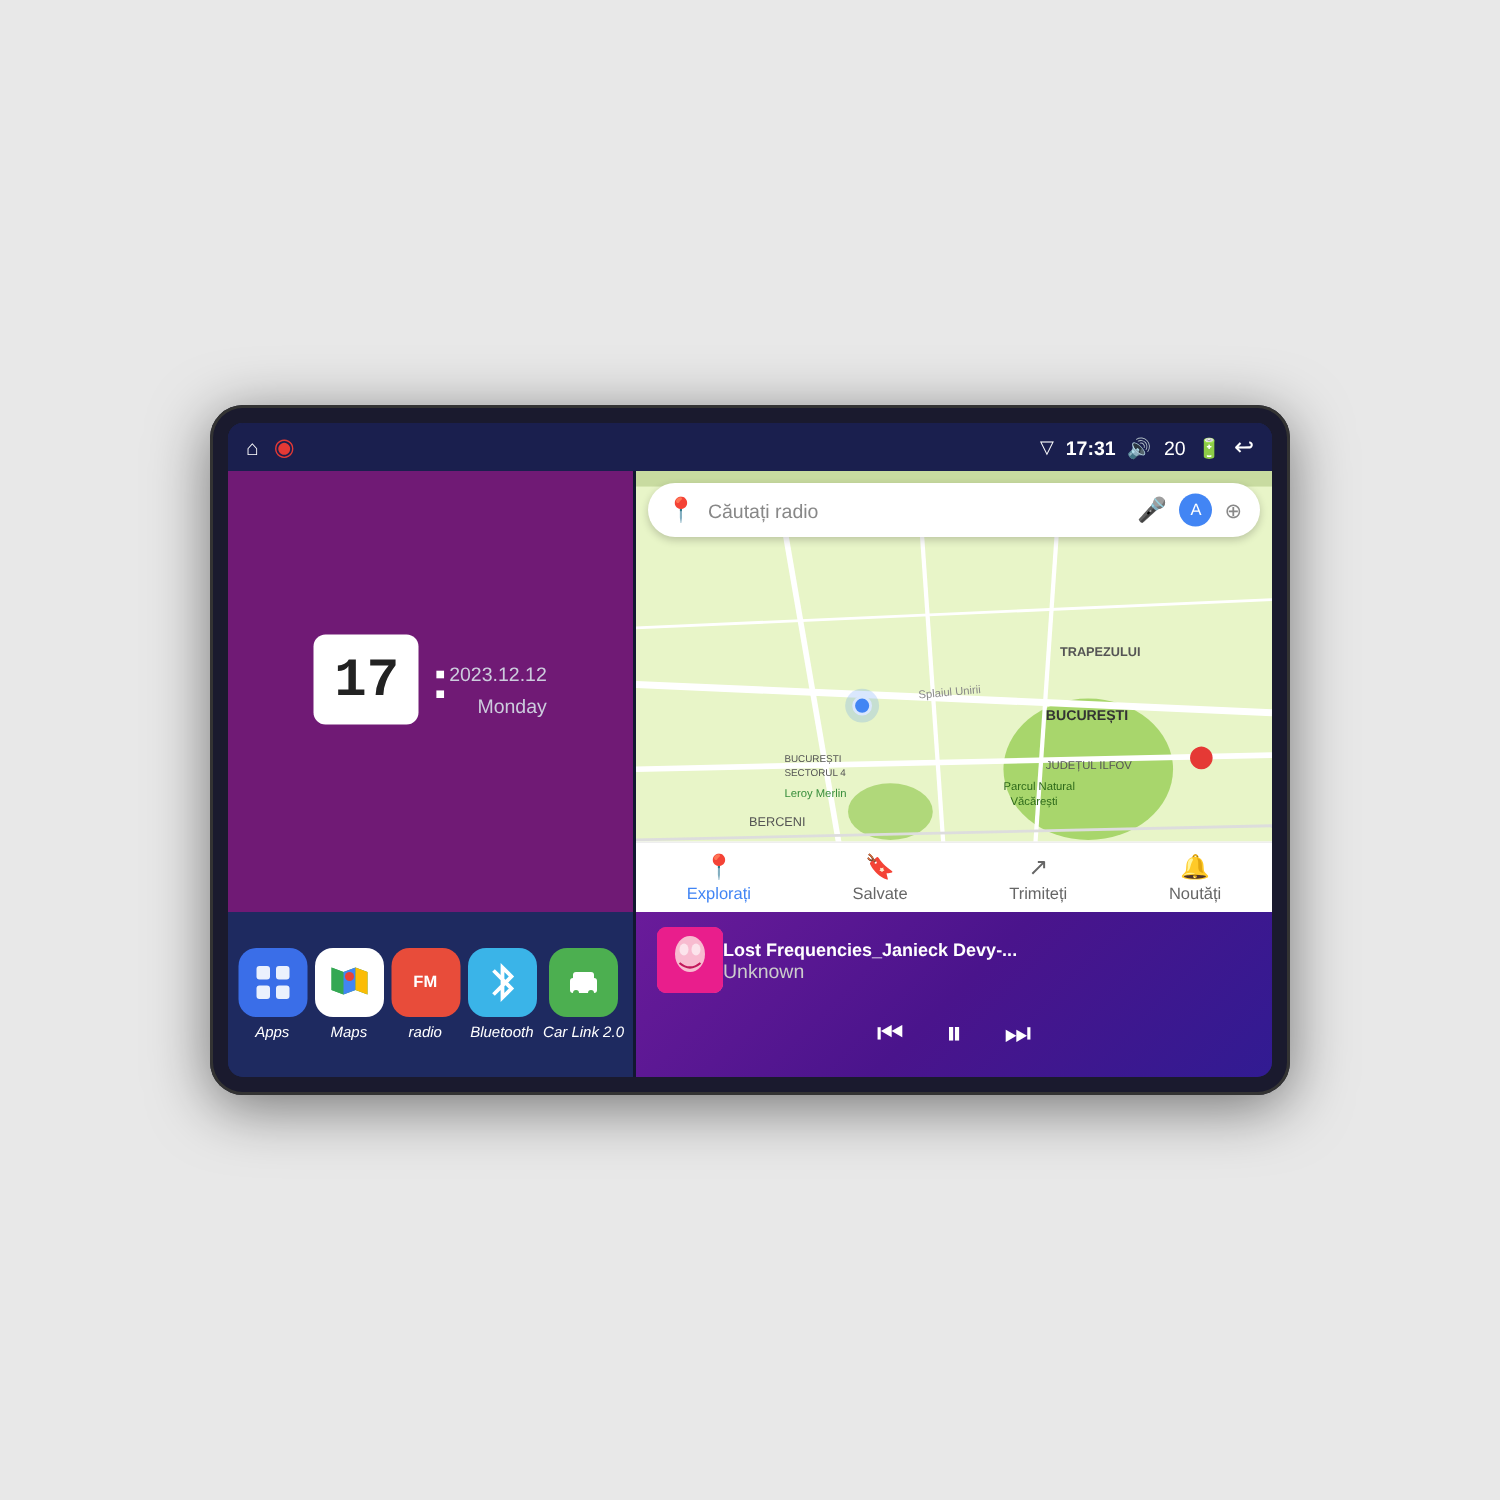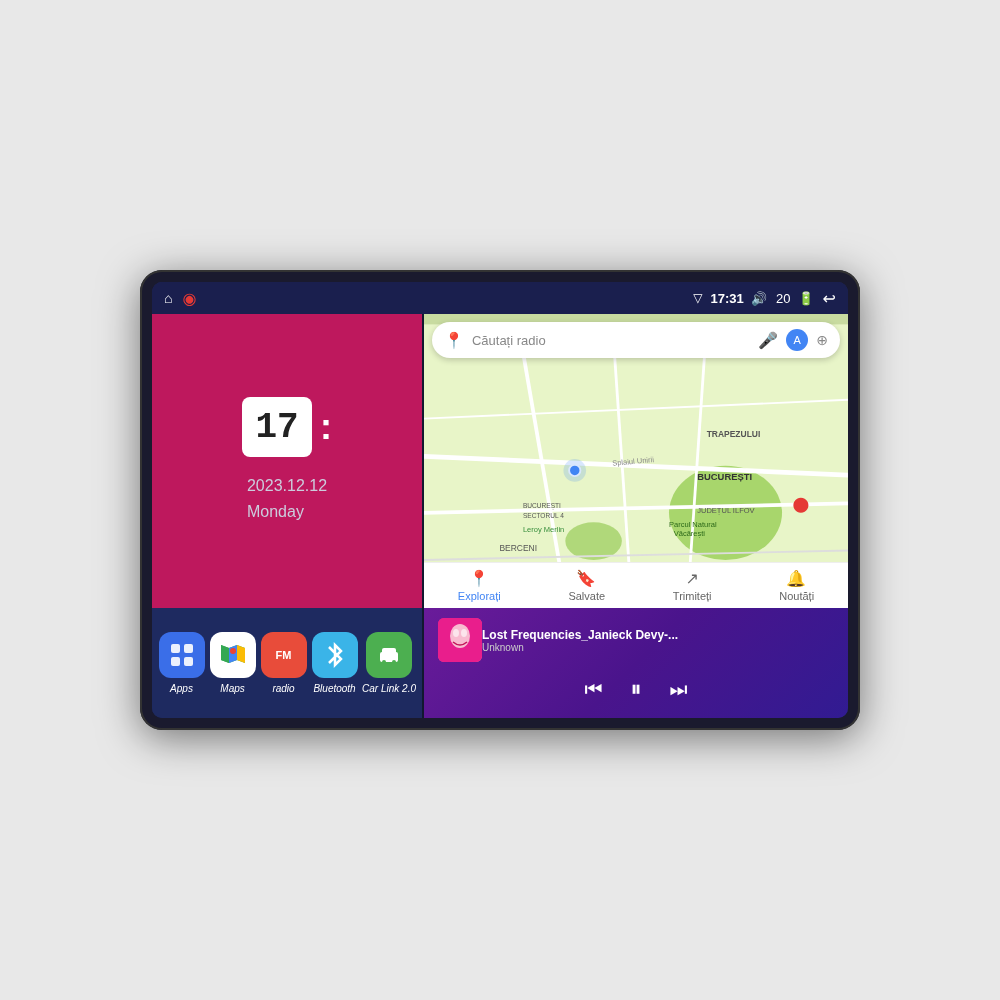--- a/index.html
+++ b/index.html
@@ -71,24 +71,23 @@
 
     
     .left-panel {
       width: 270px;
       display: flex;
       flex-direction: column;
     }
 
     
     .clock-widget {
-      background: #be185d;
-      flex: 1;
-      display: flex;
-      flex-direction: column;
+      background: #701a75;
+      flex: 1;
+      display: flex;
       align-items: center;
       justify-content: center;
       padding: 20px;
     }
 
     .clock-display {
       display: flex;
       gap: 8px;
       align-items: center;
       margin-bottom: 16px;
@@ -109,22 +108,22 @@
     }
 
     .clock-colon {
       color: #fff;
       font-size: 36px;
       font-weight: bold;
     }
 
     .clock-date {
       color: #ccd;
-      font-size: 16px;
-      text-align: left;
+      font-size: 13px;
+      text-align: right;
       line-height: 1.6;
     }
 
     
     .apps-row {
       background: #1e2a60;
       display: flex;
       align-items: center;
       justify-content: space-around;
       padding: 10px 6px 10px;
@@ -287,21 +286,21 @@
       color: #fff;
       font-size: 12px;
       font-weight: bold;
       white-space: nowrap;
       overflow: hidden;
       text-overflow: ellipsis;
     }
 
     .music-artist {
       color: #ccc;
-      font-size: 10px;
+      font-size: 13px;
     }
 
     .music-controls {
       display: flex;
       justify-content: center;
       gap: 28px;
       align-items: center;
       padding-bottom: 6px;
     }
 

